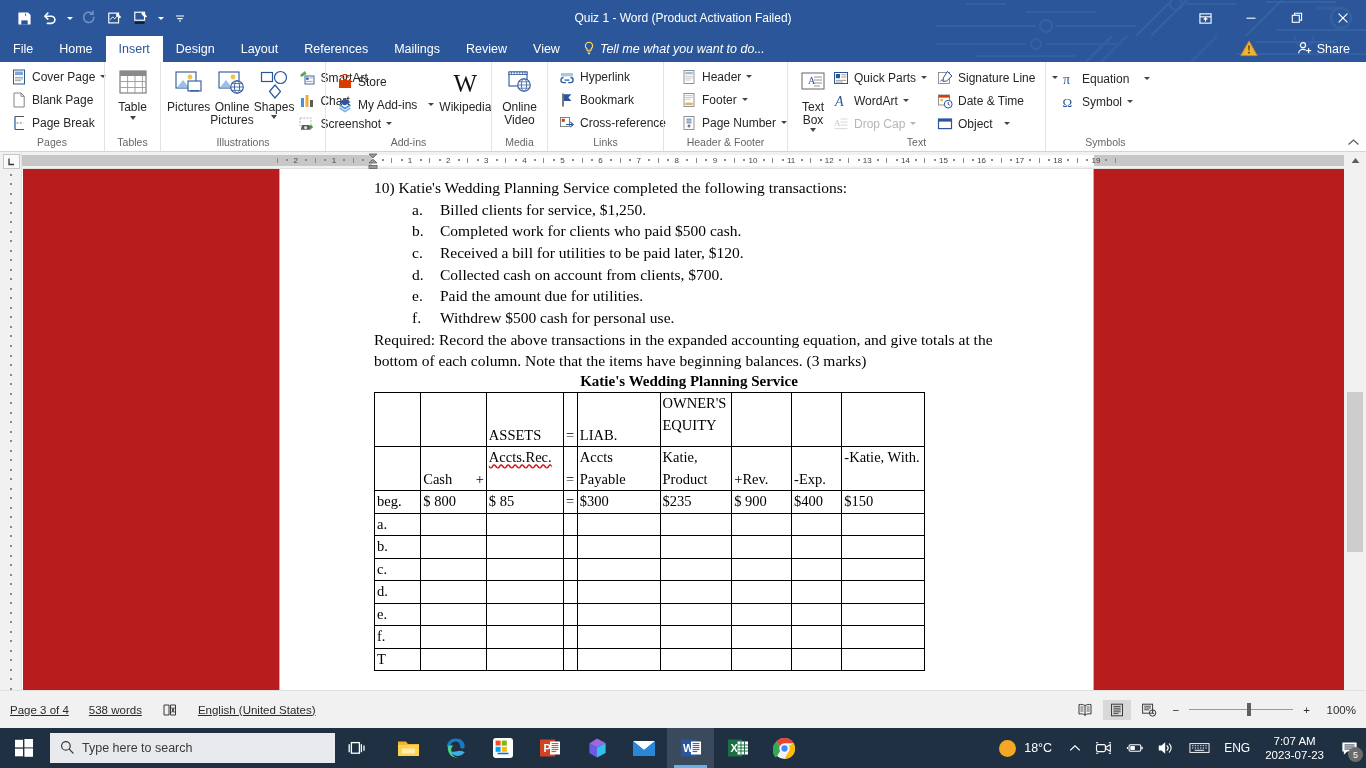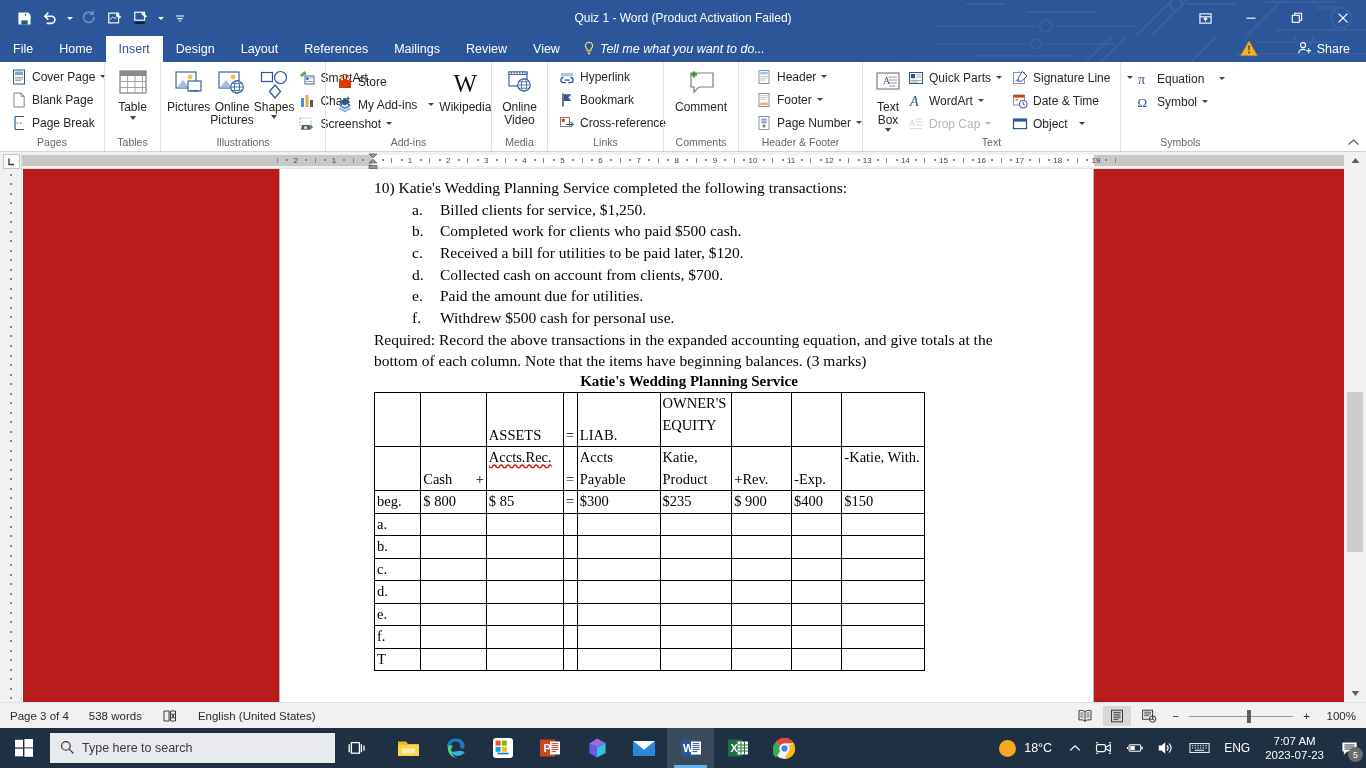--- a/index.html
+++ b/index.html
@@ -139,23 +139,23 @@
   .cash-cell { display: flex; justify-content: space-between; }
 
   
   .vscroll { position: absolute; top: 152px; right: 0; width: 22px; height: 550px; background: #f1f1f1; }
   .vs-up, .vs-dn { position: absolute; left: 0; width: 22px; height: 17px; display: flex; align-items: center; justify-content: center; color: #5f5f5f; font-size: 8px; }
   .vs-up { top: 0; } .vs-dn { bottom: 0; }
   .vs-thumb { position: absolute; left: 3px; width: 16px; background: #cdcdcd; }
 
   
   .statusbar {
-    position: absolute; bottom: 40px; left: 0; width: 1366px; height: 26px;
+    position: absolute; bottom: 40px; left: 0; width: 1366px; height: 38px;
     background: #f1f1f1; border-top: 1px solid #e0e0e0;
-    display: flex; font-size: 11.5px; color: #2b2b2b;
+    display: flex; align-items: center; font-size: 11.5px; color: #2b2b2b; text-decoration: underline;
   }
   .sb-item { padding: 0 10px; display: flex; align-items: center; gap: 6px; height: 26px; }
   .sb-right { position: absolute; right: 6px; display: flex; align-items: center; gap: 4px; height: 26px; }
   .view-btn { width: 28px; height: 20px; display: flex; align-items: center; justify-content: center; }
   .view-btn.sel { background: #d8d8d8; }
   .zoom-track { position: relative; width: 104px; height: 14px; display: flex; align-items: center; }
   .zoom-line { position: absolute; left: 0; right: 0; height: 1px; background: #9a9a9a; }
   .zoom-handle { position: absolute; left: 58px; width: 4px; height: 13px; background: #5f5f5f; }
   .zoom-pct { width: 40px; text-align: right; padding-right: 4px; }
 
@@ -524,34 +524,20 @@
                 <rect x="2.8" y="3.8" width="3" height="3" fill="#d83b01"></rect>
                 <path d="M7 9.5h7.2M11.3 6.8l2.9 2.7-2.9 2.7" fill="none" stroke="#2b579a" stroke-width="1.1"></path>
               </svg></span>
           <span>Cross-reference</span>
         </div>
       </div>
     </div>
     <div class="rgroup-label">Links</div>
   </div>
 
-  <div class="rgroup" style="width:75px">
-    <div class="rgroup-body" style="justify-content:center">
-      <div class="rbig w68">
-        <span class="ic">
-          <svg width="32" height="30" viewBox="0 0 32 30">
-              <path d="M6 4h22v14H14l-5 5v-5H6z" fill="#fff" stroke="#7a7a7a" stroke-width="1.2"></path>
-              <path d="M9 2.5v6M6 5.5h6" stroke="#3c9a3c" stroke-width="2.4"></path>
-            </svg>
-        </span>
-        <span>Comment</span>
-      </div>
-    </div>
-    <div class="rgroup-label">Comments</div>
-  </div>
 
   <div class="rgroup" style="width:124px">
     <div class="rgroup-body" style="padding-left:12px">
       <div class="rcol">
         <div class="ritem">
           <span class="ico"><svg viewBox="0 0 16 16">
                 <rect x="3" y="1.5" width="10" height="13" fill="#fff" stroke="#888" stroke-width=".9"></rect>
                 <rect x="4.2" y="2.8" width="7.6" height="2.6" fill="#9cc0e4"></rect>
                 <path d="M4.2 7.4h7.6M4.2 9.2h7.6M4.2 11h5.4" stroke="#bbb" stroke-width=".8"></path>
               </svg></span>

